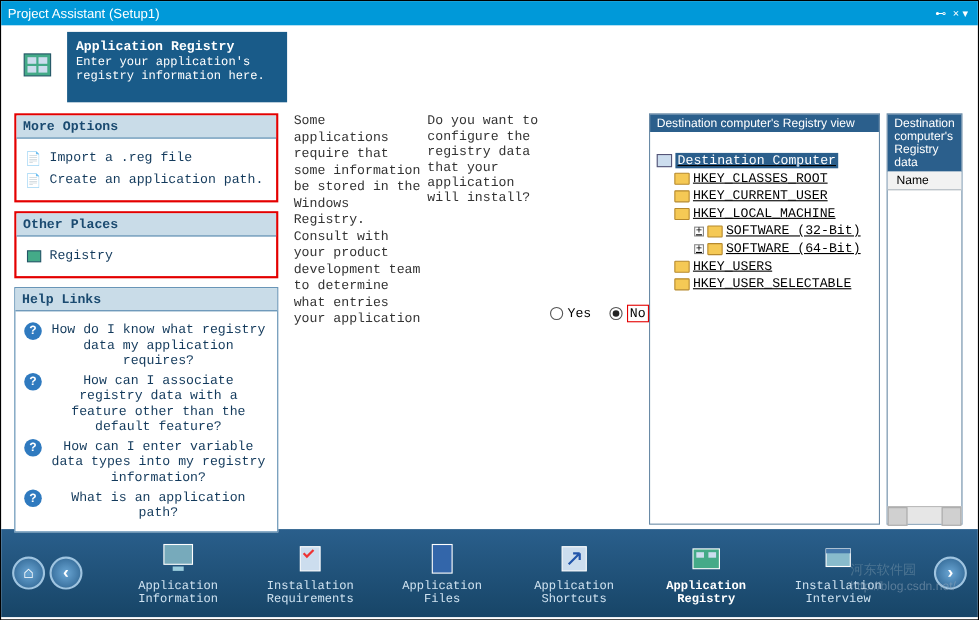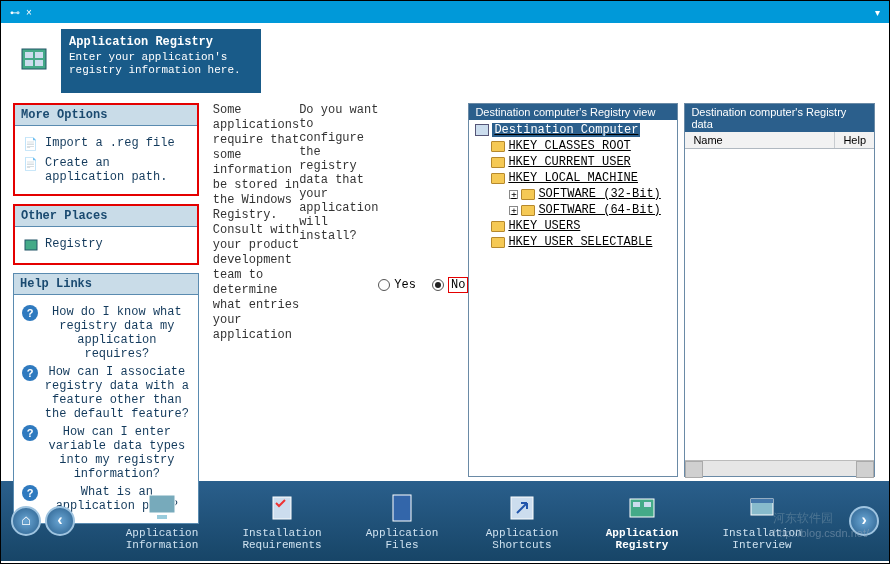--- a/index.html
+++ b/index.html
@@ -111,21 +111,21 @@
 .views {
   display: flex; gap: 6px;
   flex: 1;
   min-height: 0;
 }
 .tree-pane, .data-pane {
   border: 1px solid #6a8aa6;
   display: flex; flex-direction: column;
   background: #fff;
 }
-.tree-pane { flex: 0 0 210px; }
+.tree-pane { flex: 0 0 210px; gap: 16px; }
 .data-pane { flex: 1; }
 .pane-head {
   background: #2b5f8c;
   color: #fff;
   font-family: Tahoma, sans-serif;
   font-size: 11px;
   padding: 2px 6px;
 }
 .tree-body {
   padding: 2px 2px;
@@ -224,20 +224,21 @@
 }
 .top-left-wrap .header-block {
   display: flex;
   width: 260px;
 }
 </style>
 </head>
 <body>
 
 <div class="titlebar">
+  <span class="title">Project Assistant (Setup1)</span>
   <span class="icon">⊷</span>
   <span class="icon">×</span>
   <span class="icon" style="margin-left:auto">▾</span>
 </div>
 
 <div class="top-left-wrap">
   <div class="header-block">
     <div class="header-icon-box">
       <svg viewBox="0 0 36 36">
           <rect x="6" y="8" width="24" height="20" fill="#4a8" stroke="#256" stroke-width="1"></rect>
@@ -362,21 +363,20 @@
               <span class="folder"></span>
               <span>HKEY_USER_SELECTABLE</span>
             </div>
         </div>
       </div>
 
       <div class="data-pane">
         <div class="pane-head">Destination computer's Registry data</div>
         <div class="data-head-row">
           <div class="col">Name</div>
-          <div class="col">Help</div>
         </div>
         <div class="data-body"></div>
         <div class="scroll-h"></div>
       </div>
     </div>
   </div>
 </div>
 
 <div class="footer">
   <div class="nav-btn">⌂</div>

